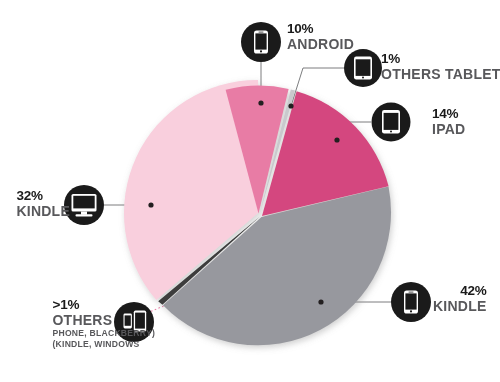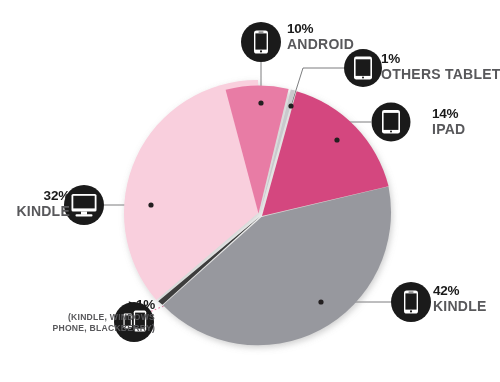--- a/index.html
+++ b/index.html
@@ -53,27 +53,27 @@
   }
   .label-block .sub {
     font-size: 8.6px;
     font-weight: bold;
     color: #58585b;
     letter-spacing: 0.25px;
     display: block;
     line-height: 1.25;
   }
   .align-left  { text-align: left; }
-  .align-right { text-align: right; }
+  .align-right { }
 
   
   #label-android        { left: 287px; top: 22px;  }
   #label-android-tablet { left: 381px; top: 52px;  }
   #label-ipad           { left: 411px; top: 107px; margin-left: 21px; }
-  #label-iphone         { left: 433px; top: 284px; }
+  #label-iphone         { left: 433px; top: 284px; text-align: right; }
   #label-desktop        { right: 430px; top: 189px; }
   #label-others         { right: 345px; top: 298px; }
 </style>
 </head>
 <body>
 
 <div id="infographic">
 
   <svg class="stage" viewBox="0 0 500 382">
     <defs>
@@ -217,17 +217,18 @@
     <span class="name">KINDLE</span>
   </div>
 
   <div class="label-block align-right" id="label-desktop">
     <span class="pct">32%</span>
     <span class="name">KINDLE</span>
   </div>
 
   <div class="label-block align-right" id="label-others">
     <span class="pct">&gt;1%</span>
+    <span class="name">OTHERS</span>
+    <span class="sub">PHONE, BLACKBERRY)</span>
     <span class="sub">(KINDLE, WINDOWS</span>
-    <span class="sub">PHONE, BLACKBERRY)</span>
   </div>
 
 </div>
 
 </body></html>

